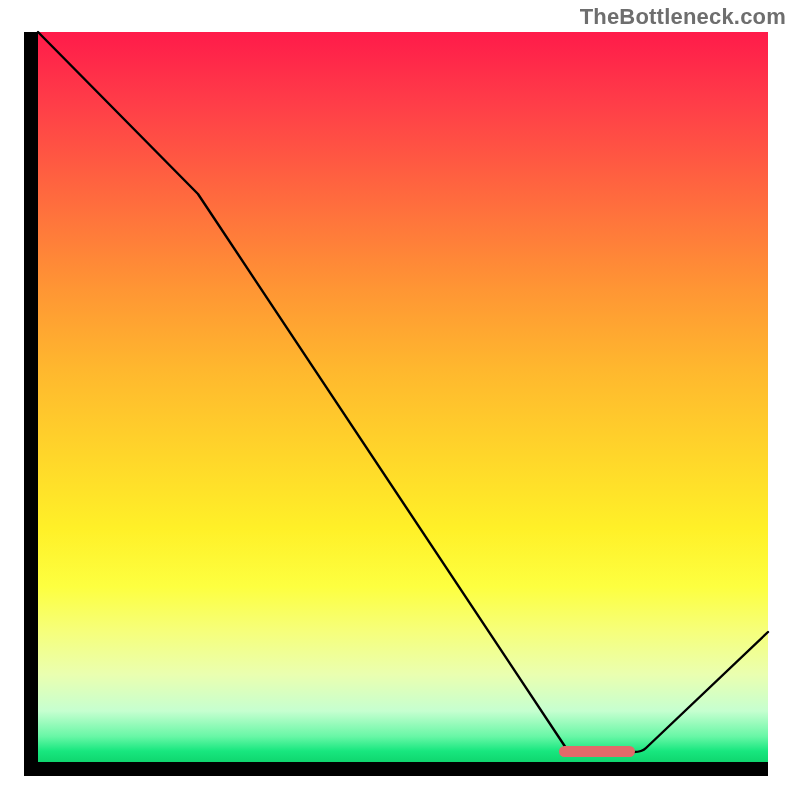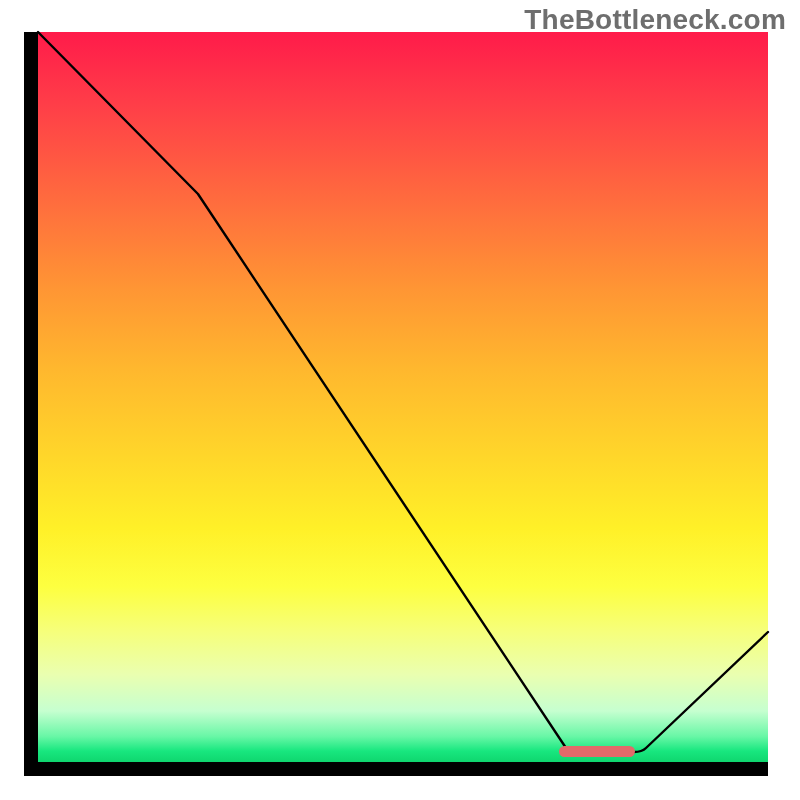--- a/index.html
+++ b/index.html
@@ -13,21 +13,21 @@
   }
   .page {
     position: relative;
     width: 800px;
     height: 800px;
   }
   .watermark {
     position: absolute;
     top: 4px;
     right: 14px;
-    font-size: 28px;
+    font-size: 22px;
     font-weight: bold;
     color: #6e6e6e;
     letter-spacing: 0.2px;
   }
   .plot-area {
     position: absolute;
     left: 38px;
     top: 32px;
     width: 730px;
     height: 730px;

